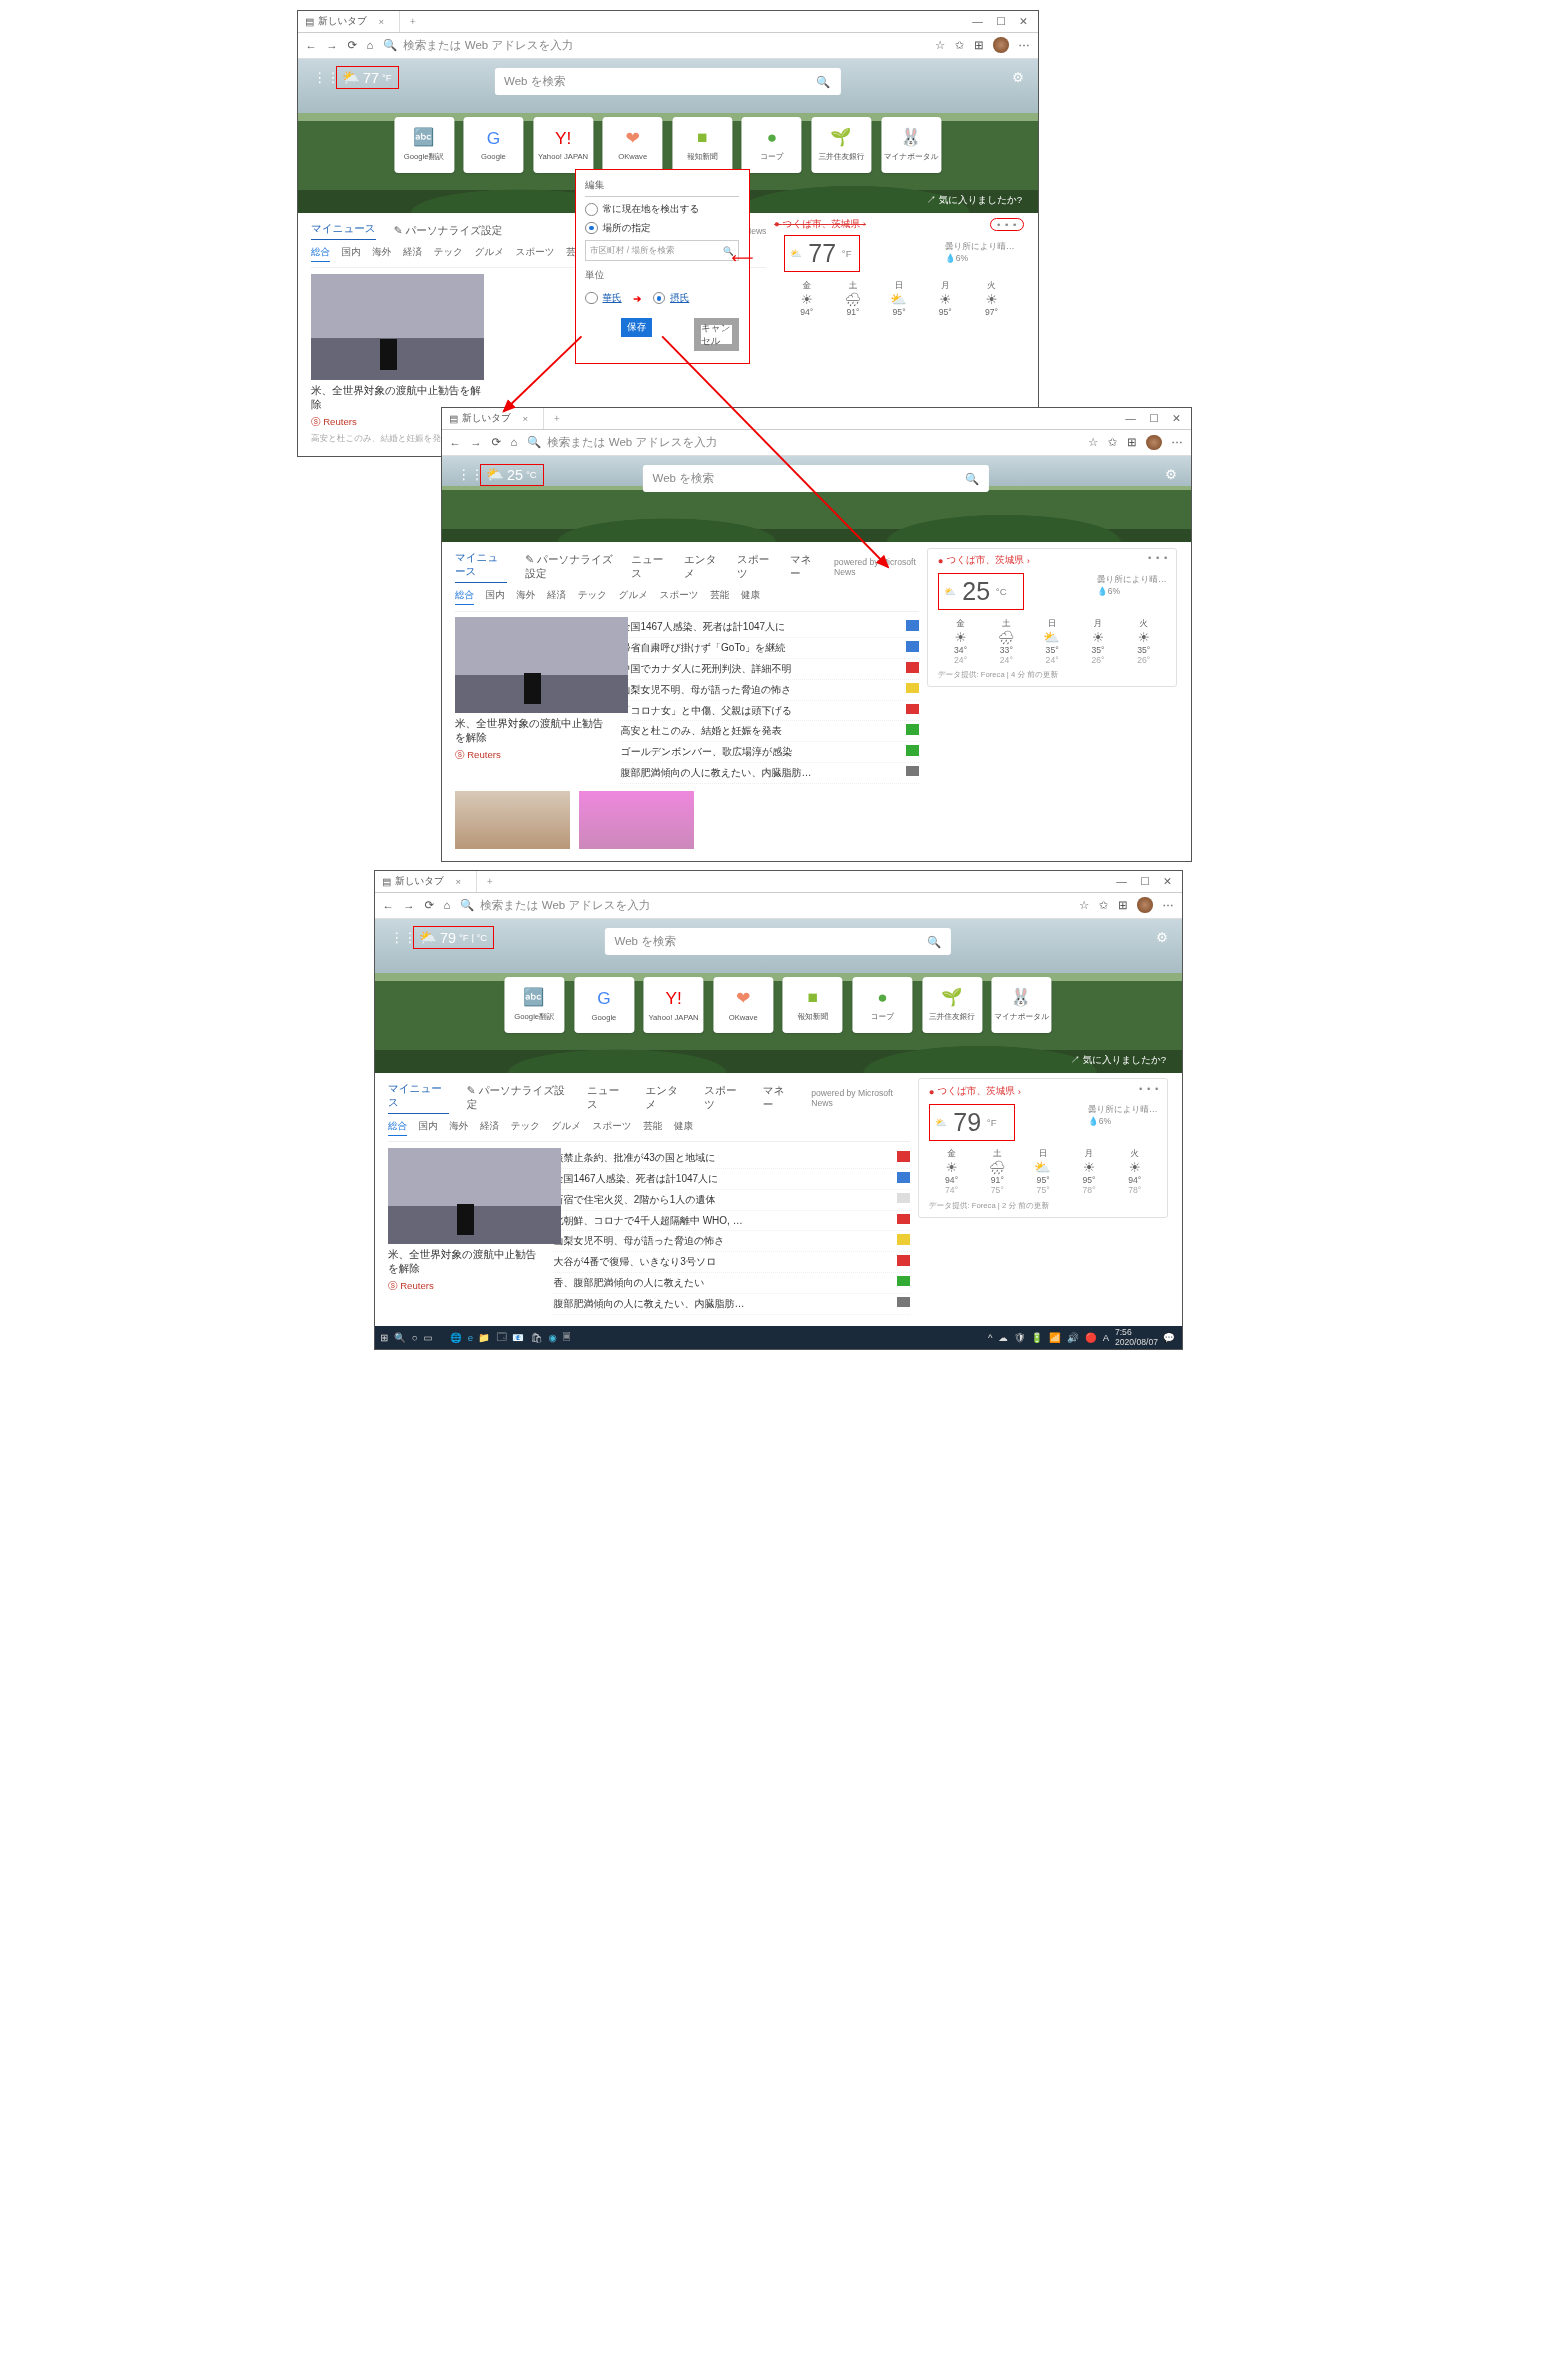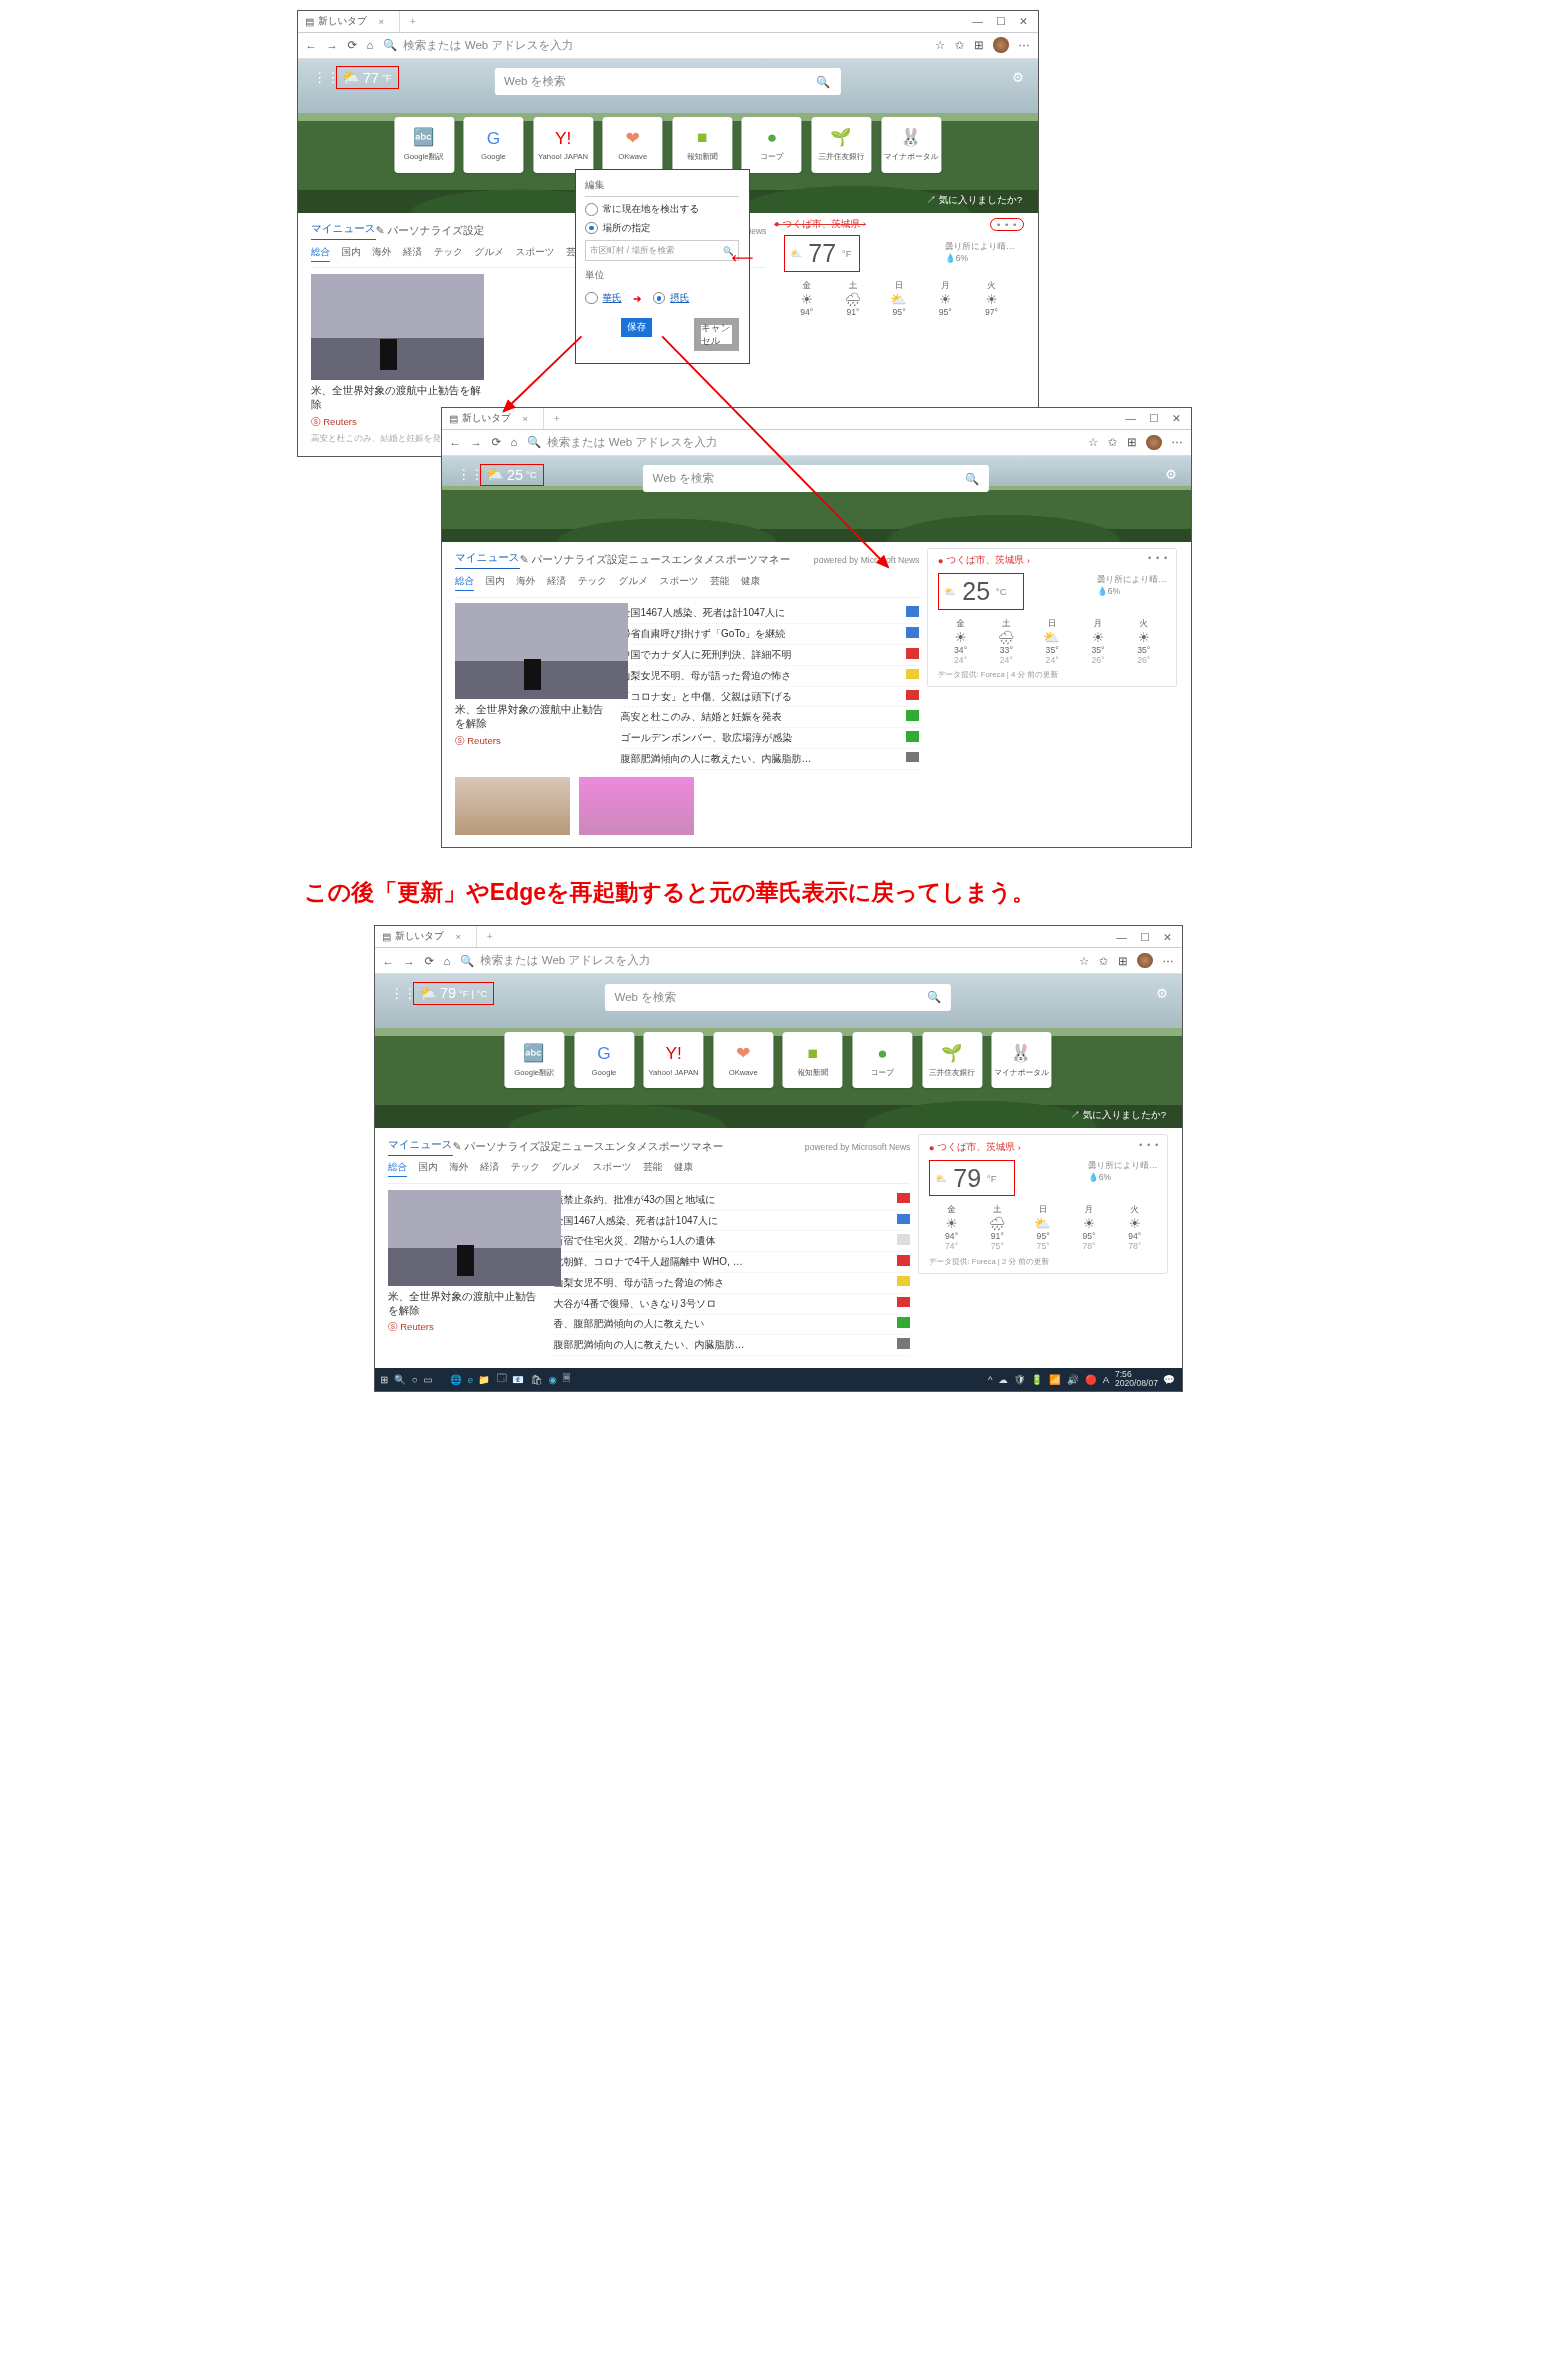--- a/index.html
+++ b/index.html
@@ -30,21 +30,21 @@
   .gear { right:13.4px; top:11.5px; color:#fff; font-size:13.4px; }
   .searchbox { left:50%; transform:translateX(-50%); top:9.6px; width:327px; height:27px; background:#fff; border-radius:2.9px; display:flex; align-items:center; padding:0 9.6px; color:#888; font-size:11.5px; }
   .searchbox .mag { margin-left:auto; color:#2173c7; }
   .tiles { position:absolute; left:50%; transform:translateX(-50%); top:58px; display:flex; gap:9.6px; }
   .tile { width:60px; height:56px; background:#fff; border-radius:3.8px; box-shadow:0 1px 1.9px rgba(0,0,0,.15); display:flex; flex-direction:column; align-items:center; justify-content:center; font-size:7.7px; color:#555; gap:3.8px; }
   .tile .tico { font-size:17.3px; }
   .favq { position:absolute; right:15.4px; bottom:5.8px; color:#fff; font-size:9.6px;margin-top:24px; }
   .content { display:flex; padding:5.8px 13.4px 11.5px; gap:7.7px; background:#fff; }
   .left { flex:1; }
   .right { width:250px; }
-  .navline { display:flex; gap:0; font-size:10.6px; color:#555; padding:3.8px 0 1.9px; align-items:center;justify-content:space-between; }
+  .navline { display:flex; gap:18px; font-size:10.6px; color:#555; padding:3.8px 0 1.9px; align-items:center;justify-content:space-between; }
   .navline .active { color:#1a5fb4; border-bottom:1.9px solid #1a5fb4; padding-bottom:2.9px; }
   .navline .pwr { margin-left:auto; font-size:8.6px; color:#888; }
   .subnav { display:flex; gap:11.5px; font-size:9.6px; color:#666; padding:3.8px 0 5.8px; border-bottom:1px solid #eee; }
   .subnav .act { color:#1a73d8; border-bottom:1.9px solid #1a73d8; padding-bottom:1.9px; }
   .row2 { display:flex; gap:11.5px; margin-top:5.8px; }
   .newsimg { width:173px; height:106px; background:linear-gradient(#aab 0 60%,#667 60%); position:relative; }
   .newsimg::after { content:""; position:absolute; left:40%; bottom:10%; width:17.3px; height:31px; background:#111; }
   .newstxt { font-size:10.6px; color:#333; margin-top:3.8px; }
   .src { color:#c0392b; font-size:9.6px; margin-top:3.8px; }
   .headlines { flex:1; font-size:10px; }
@@ -403,21 +403,20 @@
                 <div>35°</div>
                 <div style="color:#aaa">26°</div>
               </div>
             </div>
         <div class="wfoot">データ提供: Foreca | 4 分 前の更新</div>
       </div>
     </div>
   </div>
 </div>
 
-<div class="note">この後「更新」やEdgeを再起動すると元の華氏表示に戻ってしまう。</div>
 
 <div class="win offset3">
   <div class="titlebar">
     <div class="tab">▤ <span>新しいタブ</span> <span style="margin-left:7.7px;color:#888">×</span></div>
     <div class="plus">＋</div>
     <div class="sysbtns">
           <span>—</span>
           <span>☐</span>
           <span>✕</span>
         </div>

